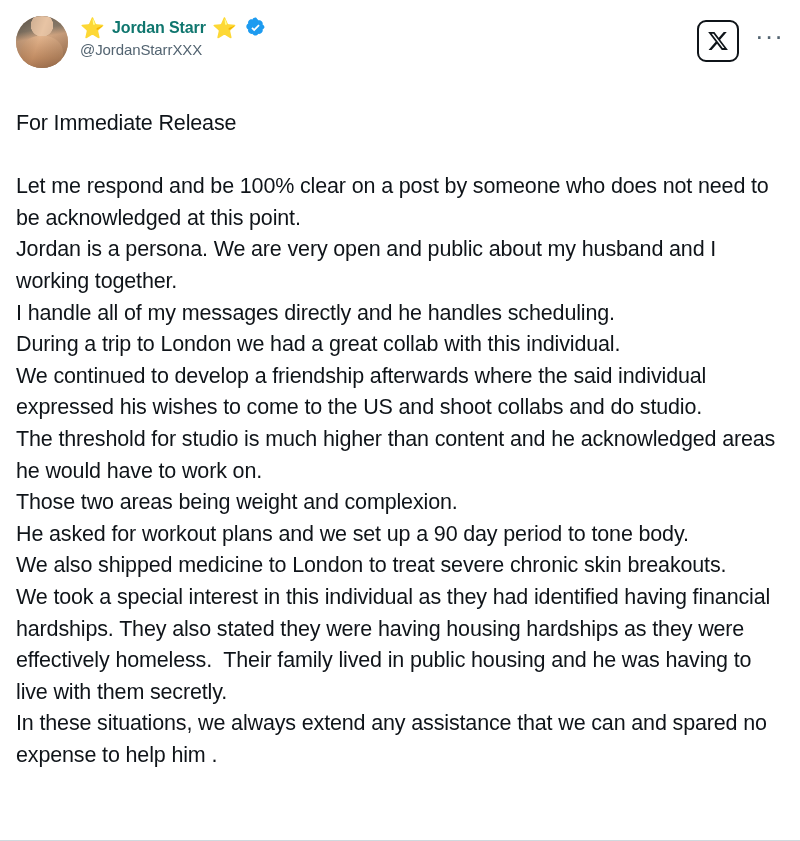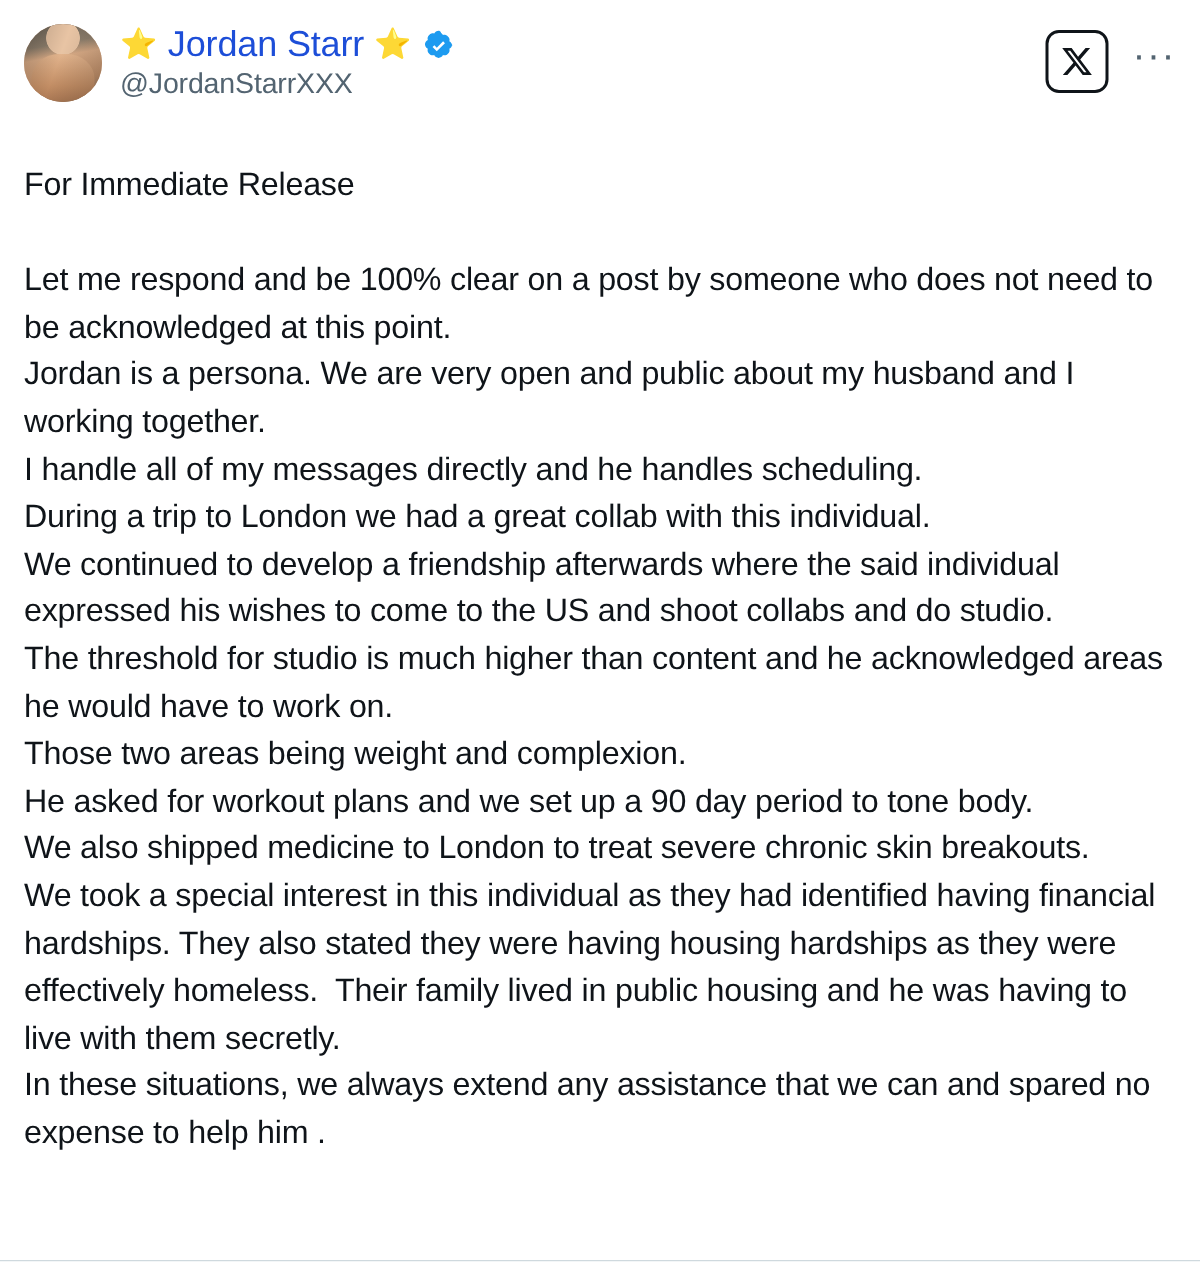--- a/index.html
+++ b/index.html
@@ -67,35 +67,35 @@
     display: flex;
     align-items: center;
     gap: 7px;
     line-height: 1.1;
   }
   .star {
     font-size: 20px;
     line-height: 1;
   }
   .display-name {
-    font-size: 24px;
-    font-weight: normal;
-    color: #1d4ed8;
+    font-size: 16px;
+    font-weight: bold;
+    color: #0f766e;
     letter-spacing: -0.1px;
   }
   .verified {
     width: 21px;
     height: 21px;
     flex: 0 0 21px;
     display: inline-block;
   }
   .handle {
     display: block;
     margin-top: 3px;
-    font-size: 19px;
+    font-size: 15px;
     color: #536471;
     letter-spacing: -0.1px;
   }
   .header-actions {
     display: flex;
     align-items: center;
     gap: 16px;
     padding-top: 4px;
   }
   .x-logo-box {

